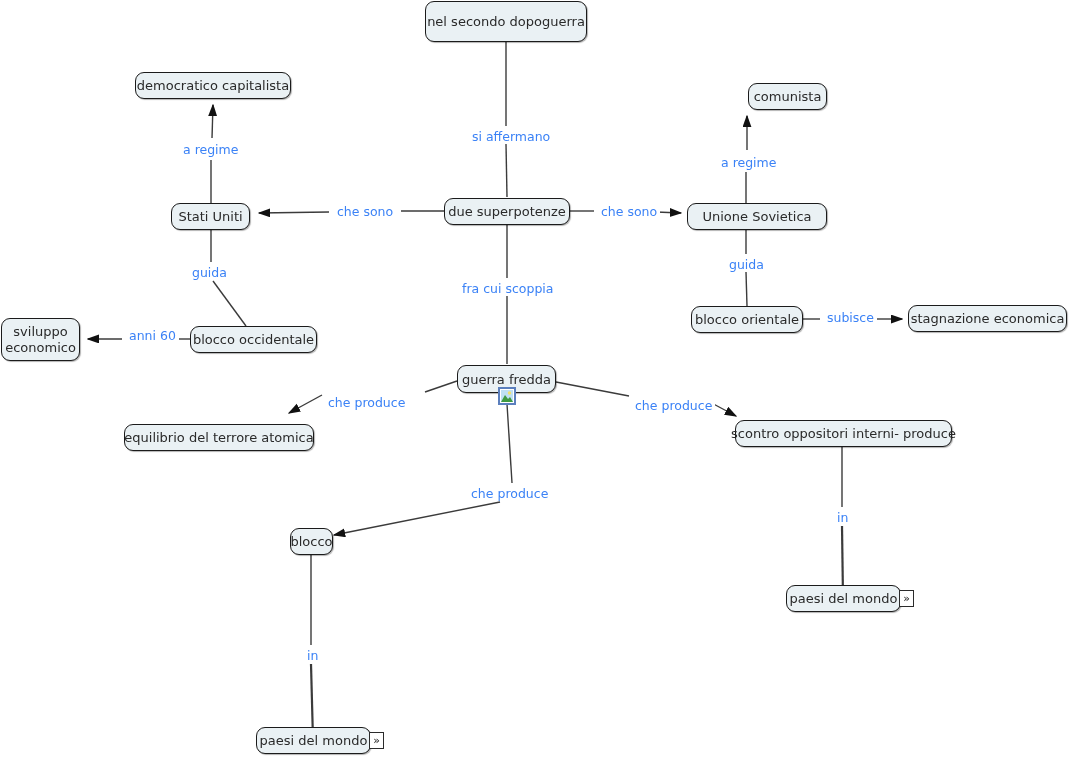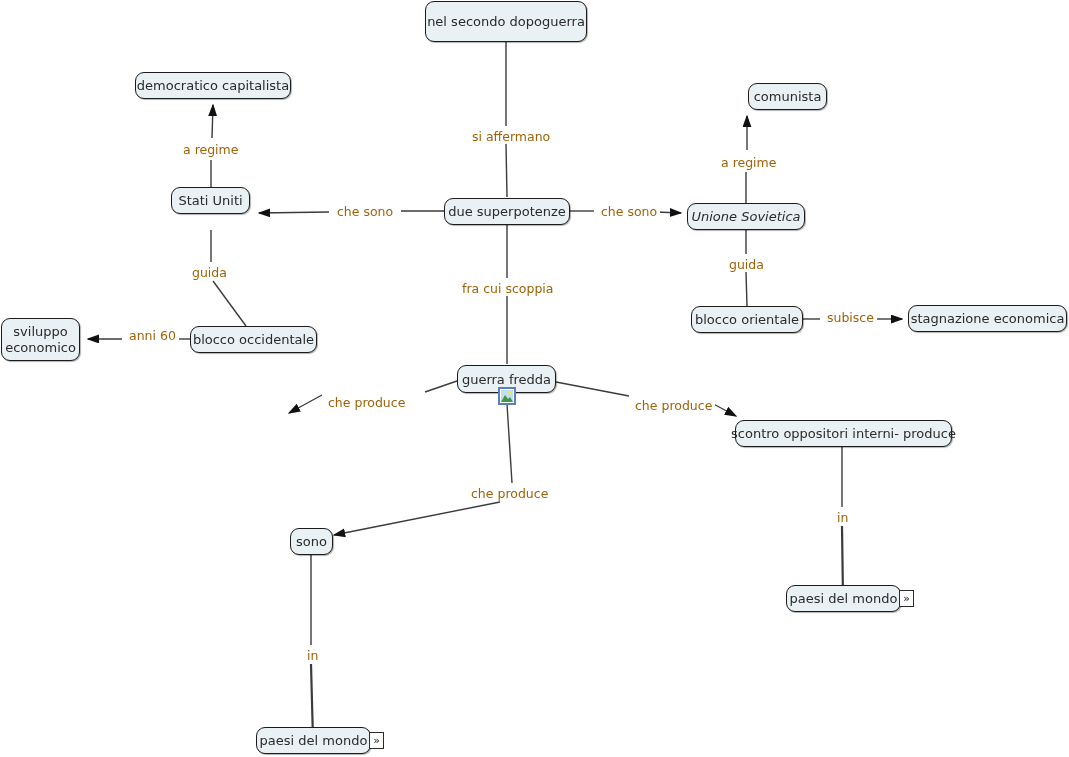--- a/index.html
+++ b/index.html
@@ -43,21 +43,21 @@
     white-space: nowrap;
     box-shadow: 1px 1px 1px rgba(0,0,0,0.30);
   }
   .node.two-line {
     white-space: normal;
     line-height: 16px;
   }
   .edge-label {
     position: absolute;
     font-size: 12.5px;
-    color: #a16207;
+    color: #3b82f6;
     background: #ffffff;
     white-space: nowrap;
     padding: 0 3px;
     text-align: center;
   }
   .badge-expand {
     position: absolute;
     width: 15px;
     height: 17px;
     box-sizing: border-box;
@@ -145,29 +145,29 @@
   </div>
 
   <div class="node" style="left:135px;top:72px;width:156px;height:27px;text-align:right;">
     <span>democratico capitalista</span>
   </div>
 
   <div class="node" style="left:708px;top:83px;width:79px;height:27px;margin-left:40px;">
     <span>comunista</span>
   </div>
 
-  <div class="node" style="left:171px;top:187px;width:79px;height:27px;">
+  <div class="node" style="left:171px;top:203px;width:79px;height:27px;">
     <span>Stati Uniti</span>
   </div>
 
   <div class="node" style="left:444px;top:198px;width:126px;height:27px;">
     <span>due superpotenze</span>
   </div>
 
-  <div class="node" style="left:687px;top:203px;width:118px;height:27px;font-style:italic;">
+  <div class="node" style="left:687px;top:203px;width:140px;height:27px;">
     <span>Unione Sovietica</span>
   </div>
 
   <div class="node" style="left:691px;top:306px;width:112px;height:27px;">
     <span>blocco orientale</span>
   </div>
 
   <div class="node" style="left:908px;top:305px;width:159px;height:27px;">
     <span>stagnazione economica</span>
   </div>
@@ -177,27 +177,30 @@
   </div>
 
   <div class="node" style="left:190px;top:326px;width:127px;height:27px;">
     <span>blocco occidentale</span>
   </div>
 
   <div class="node" style="left:457px;top:365px;width:99px;height:28px;text-align:right;">
     <span>guerra fredda</span>
   </div>
 
+  <div class="node" style="left:124px;top:424px;width:190px;height:27px;">
+    <span>equilibrio del terrore atomica</span>
+  </div>
 
   <div class="node" style="left:735px;top:420px;width:217px;height:27px;">
     <span>scontro oppositori interni- produce</span>
   </div>
 
   <div class="node" style="left:290px;top:528px;width:43px;height:27px;">
-    <span>sono</span>
+    <span>blocco</span>
   </div>
 
   <div class="node" style="left:786px;top:585px;width:115px;height:27px;">
     <span>paesi del mondo</span>
   </div>
 
   <div class="node" style="left:256px;top:727px;width:115px;height:27px;">
     <span>paesi del mondo</span>
   </div>
 

